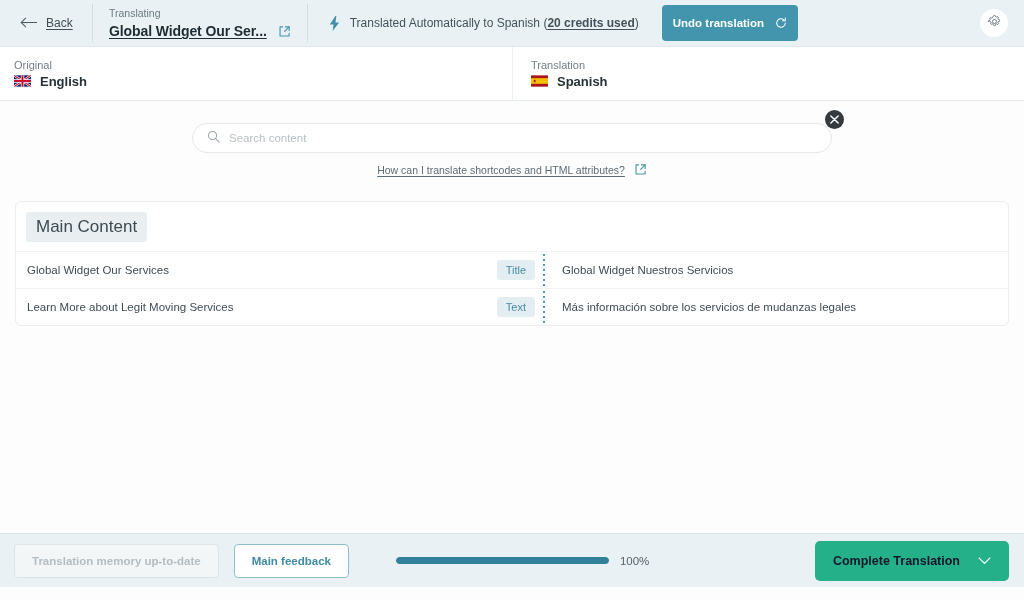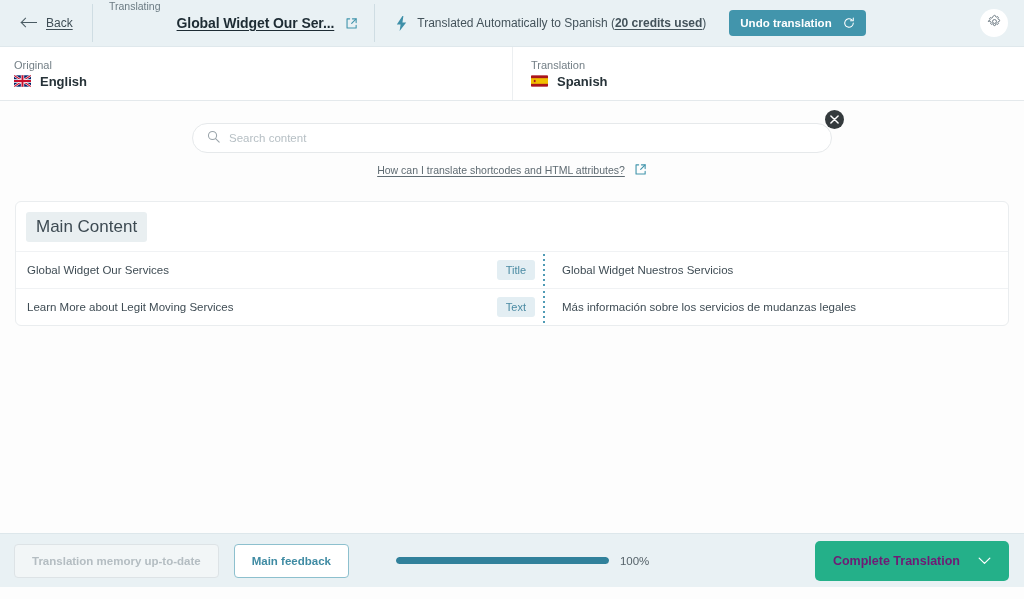--- a/index.html
+++ b/index.html
@@ -34,22 +34,22 @@
     border-left: 1.4px solid #4a5b63; border-bottom: 1.4px solid #4a5b63;
     transform: rotate(45deg);
   }
   .back-label {
     font-size: 12px; color: #3e4d55;
     text-decoration: underline; text-underline-offset: 2px;
   }
   .vdiv { width: 1px; height: 38px; background: #cfdde3; flex: none; }
 
   .translating-zone {
-    padding-left: 16px; display: flex; 
-    justify-content: center; height: 47px; gap: 16px;
+    padding-left: 16px; display: flex; flex-direction: column;
+    justify-content: center; height: 47px; gap: 3px;
   }
   .translating-label { font-size: 10.5px; color: #6b7b83; line-height: 13px; }
   .translating-title-row { display: flex; align-items: center; gap: 11px; }
   .translating-title {
     font-size: 14px; font-weight: bold; color: #1d2b33;
     text-decoration: underline; text-underline-offset: 2px;
     letter-spacing: -0.1px;
   }
   .ext-icon { width: 13px; height: 13px; display: block; }
 
@@ -60,21 +60,21 @@
   .bolt-icon { width: 13px; height: 15px; display: block; }
   .status-text { font-size: 12px; color: #44535b; white-space: nowrap; }
   .credits {
     text-decoration: underline; text-underline-offset: 2px;
     color: #44535b; font-weight: bold;
   }
   .undo-btn {
     margin-left: 14px;
     background: #4295ac; color: #ffffff;
     border: none; border-radius: 4px;
-    height: 26px; padding: 0 11px;
+    height: 36px; padding: 0 11px;
     font-size: 11.5px; font-weight: bold;
     font-family: "Liberation Sans", sans-serif;
     display: flex; align-items: center; gap: 11px;
     cursor: pointer;
   }
   .undo-icon { width: 12px; height: 12px; display: block; }
 
   .gear-btn {
     position: absolute; right: 16px; top: 50%;
     transform: translateY(-50%);
@@ -208,21 +208,21 @@
   }
   .progress-track {
     width: 213px; height: 7px; border-radius: 4px; background: #d3e0e5;
     overflow: hidden;
   }
   .progress-fill { height: 7px; border-radius: 4px; background: #31819b; }
   .progress-pct { font-size: 11.5px; color: #56636a; }
   .complete-btn {
     position: absolute; right: 15px;
     height: 40px; padding: 0 18px;
-    background: #24b089; color: #701a75;
+    background: #24b089; color: #0f172a;
     border: none; border-radius: 5px;
     font-size: 12.5px; font-weight: bold;
     font-family: "Liberation Sans", sans-serif;
     display: flex; align-items: center; gap: 18px;
     cursor: pointer;
   }
   .chev { width: 13px; height: 8px; display: block; }
 </style>
 </head>
 <body>

